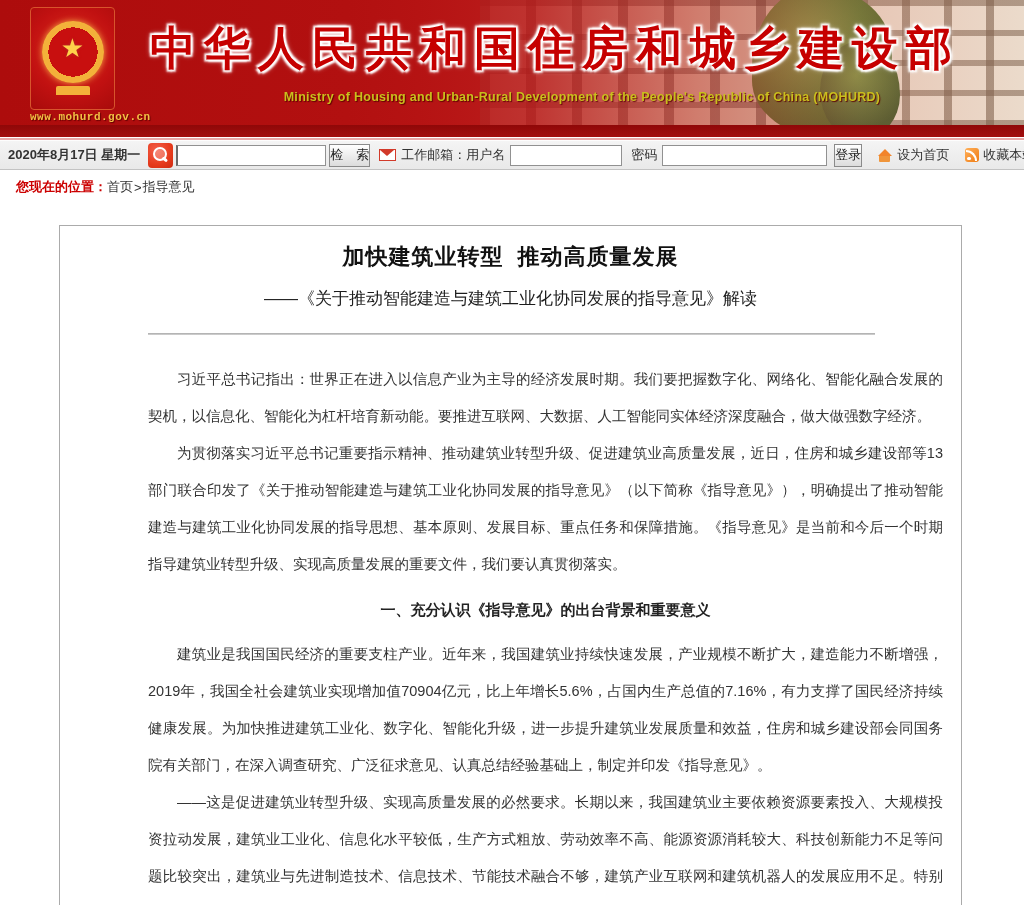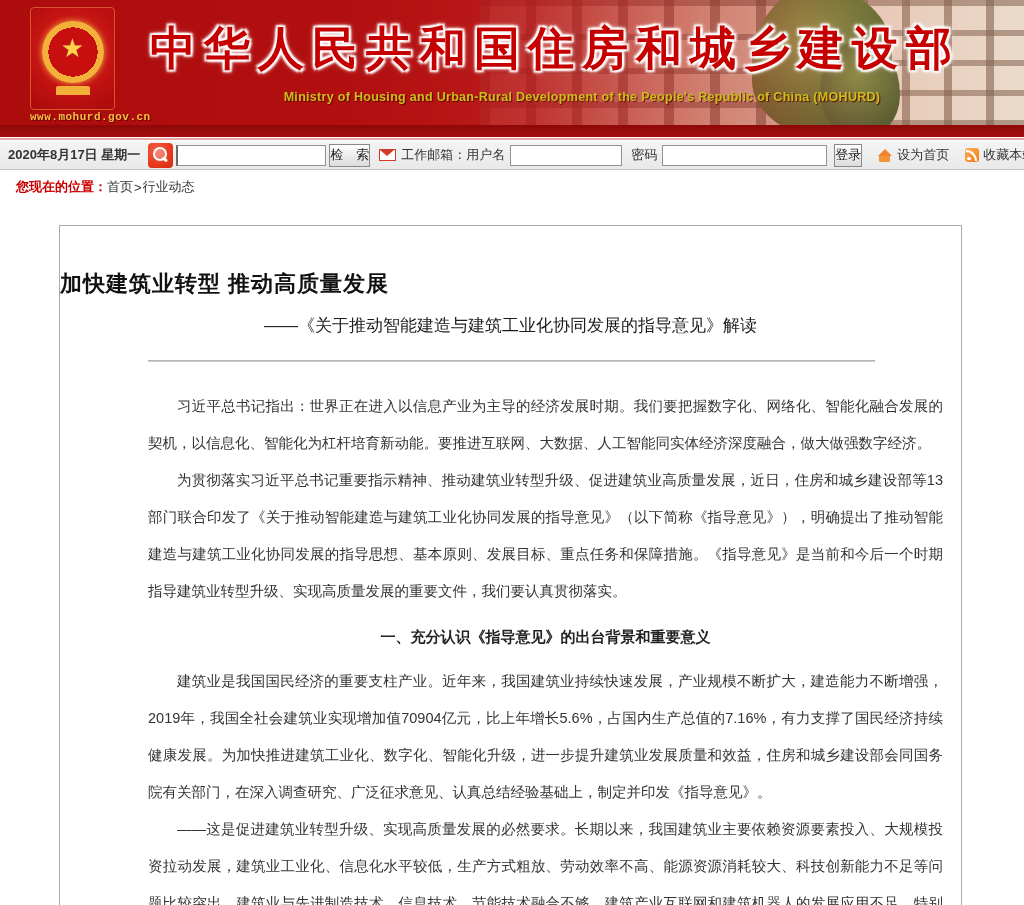--- a/index.html
+++ b/index.html
@@ -104,22 +104,22 @@
   .crumbbar { width: 1024px; height: 34px; display: flex; align-items: center; padding: 0 16px;
     font-size: 13px; color: #333; text-align: right; }
   .crumb-prefix { color: #cc0000; font-weight: bold; }
   .crumb-link { color: #333; cursor: pointer; }
   .crumb-sep { margin: 0 1px; }
 
   
   .article-wrap { width: 1024px; }
   .article-box { margin: 21px 0 0 59px; width: 903px; height: 700px;
     background: #fff; border: 1px solid #ababab; overflow: hidden; }
-  .art-title { margin-top: 43px; font-size: 22px; font-weight: bold;
-    color: #111; letter-spacing: 1px; }
+  .art-title { margin-top: 16px; text-align: center; font-size: 22px; font-weight: bold;
+    color: #111; letter-spacing: 1px; font-family: Liberation Mono, monospace; }
   .art-subtitle { margin-top: 15px; text-align: center; font-size: 17px; color: #1c1c1c; }
   .art-divider { margin: 23px 0 0 88px; width: 727px; height: 2px;
     background: linear-gradient(#a9a9a9, #d6d6d6); }
   .art-byline { margin-top: 74px; text-align: center; font-size: 14px; color: #333; }
   .art-body { margin: 26px 20px 0 88px; width: 795px; font-size: 14.5px; line-height: 37px;
     color: #333; text-align: justify; }
   .art-body p { text-indent: 2em; }
   .art-heading { font-size: 15px; font-weight: bold; color: #222; text-align: center;
     line-height: 37px; margin: 8px 0; }
 </style>
@@ -167,21 +167,21 @@
   <span class="tb-link">
     <span class="rss-ico"></span>
     <span>收藏本站</span>
   </span>
 </div>
 
 <div class="crumbbar">
   <span class="crumb-prefix">您现在的位置：</span>
   <span class="crumb-link">首页</span>
   <span class="crumb-sep">&gt;</span>
-  <span class="crumb-link">行业动态</span>
+  <span class="crumb-link">指导意见</span>
 </div>
 
 <div class="article-wrap">
   <div class="article-box">
     <div class="art-title">加快建筑业转型 推动高质量发展</div>
     <div class="art-subtitle">——《关于推动智能建造与建筑工业化协同发展的指导意见》解读</div>
     <div class="art-divider"></div>
     <div class="art-body">
       <p>习近平总书记指出：世界正在进入以信息产业为主导的经济发展时期。我们要把握数字化、网络化、智能化融合发展的契机，以信息化、智能化为杠杆培育新动能。要推进互联网、大数据、人工智能同实体经济深度融合，做大做强数字经济。</p>
       <p>为贯彻落实习近平总书记重要指示精神、推动建筑业转型升级、促进建筑业高质量发展，近日，住房和城乡建设部等13部门联合印发了《关于推动智能建造与建筑工业化协同发展的指导意见》（以下简称《指导意见》），明确提出了推动智能建造与建筑工业化协同发展的指导思想、基本原则、发展目标、重点任务和保障措施。《指导意见》是当前和今后一个时期指导建筑业转型升级、实现高质量发展的重要文件，我们要认真贯彻落实。</p>

